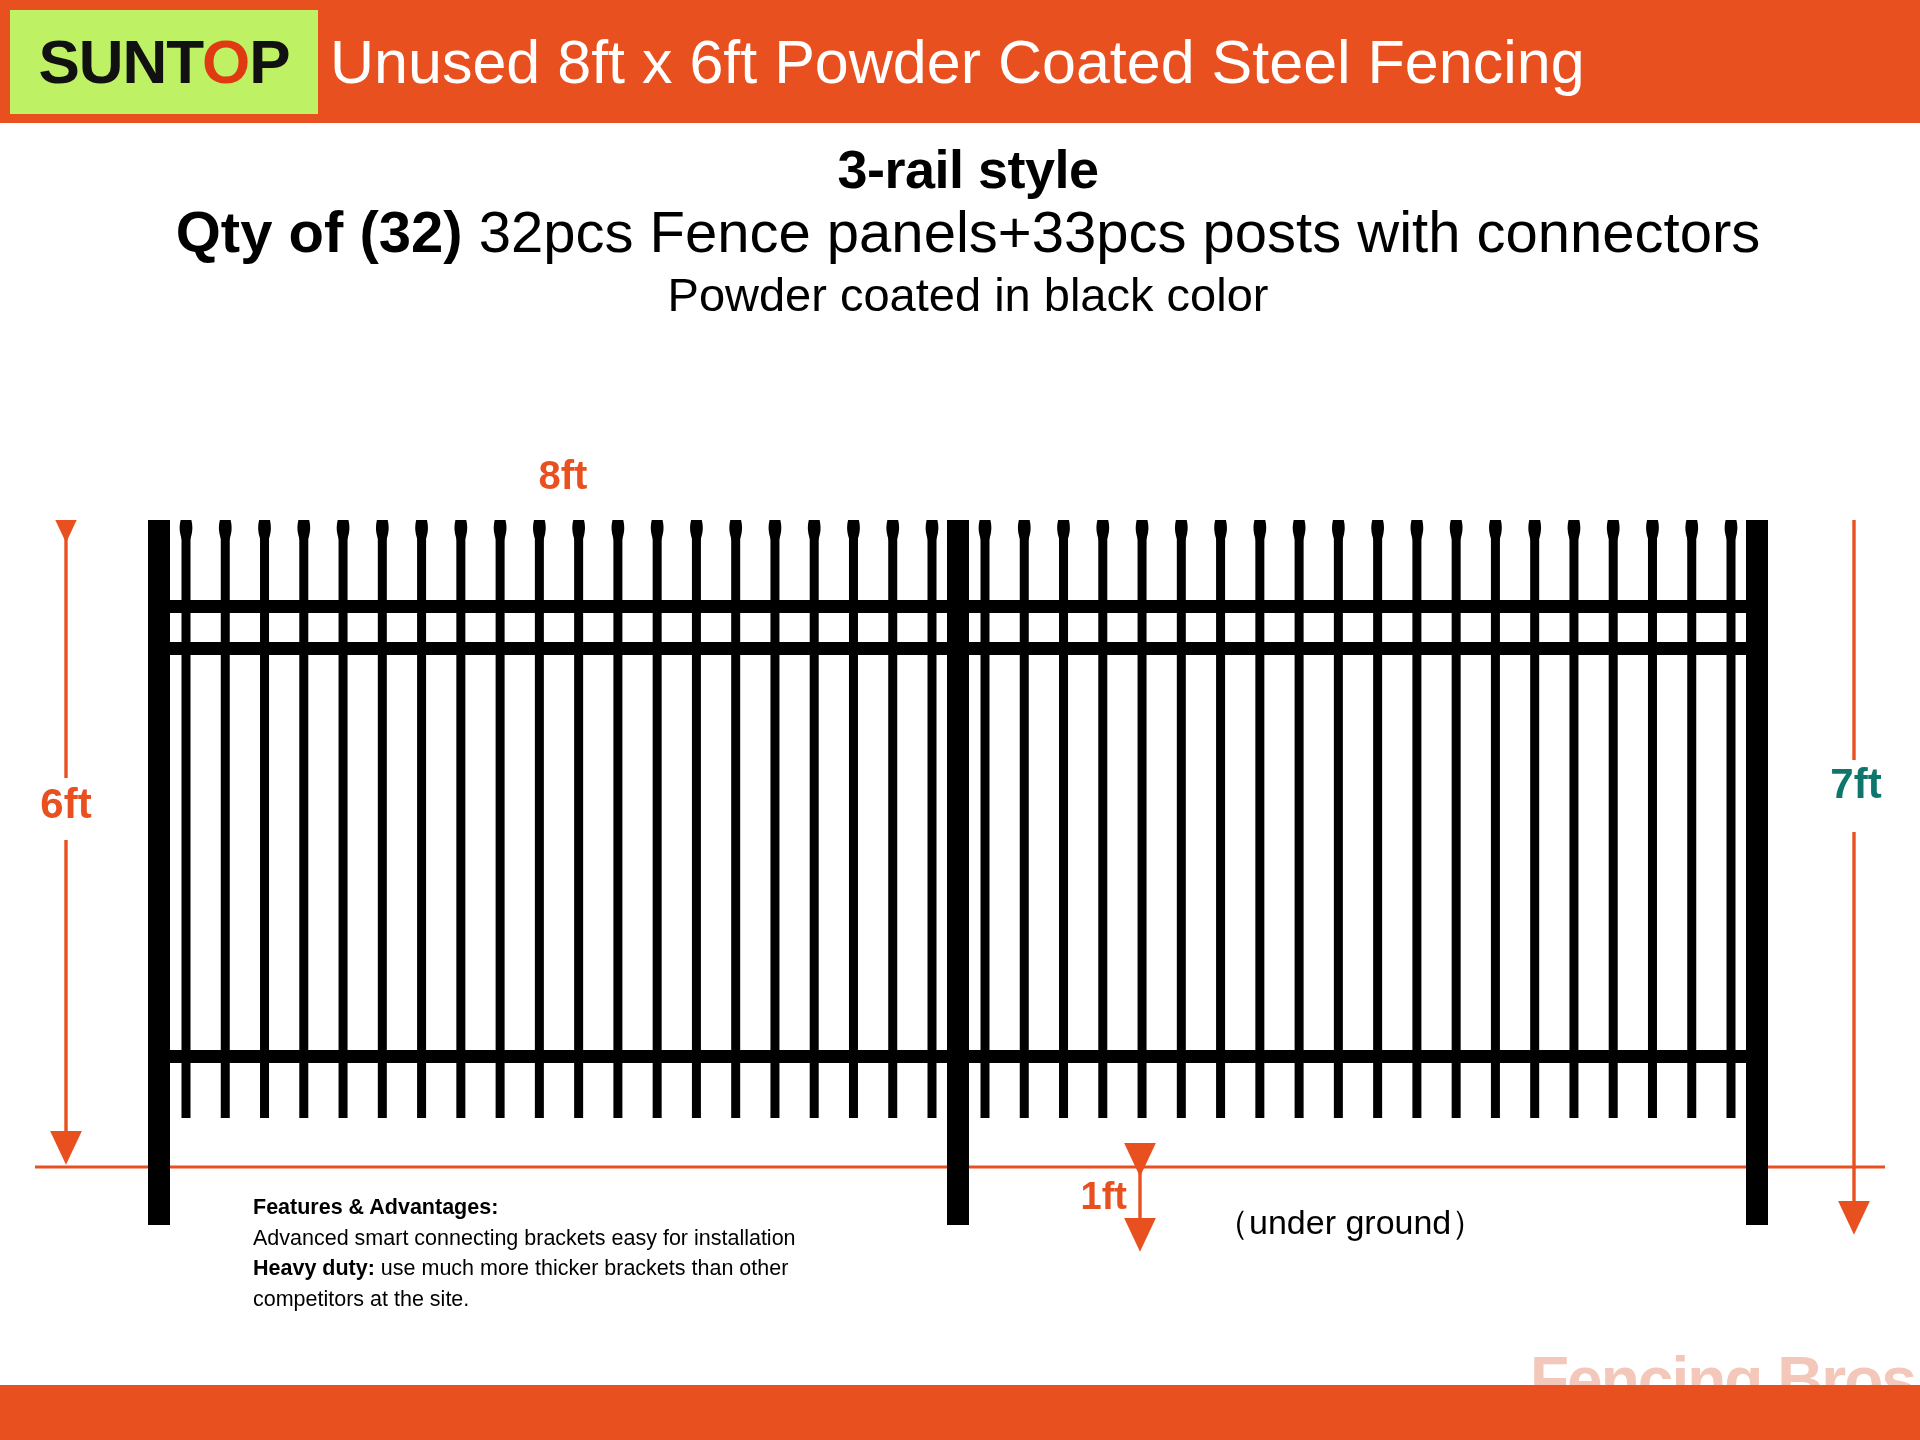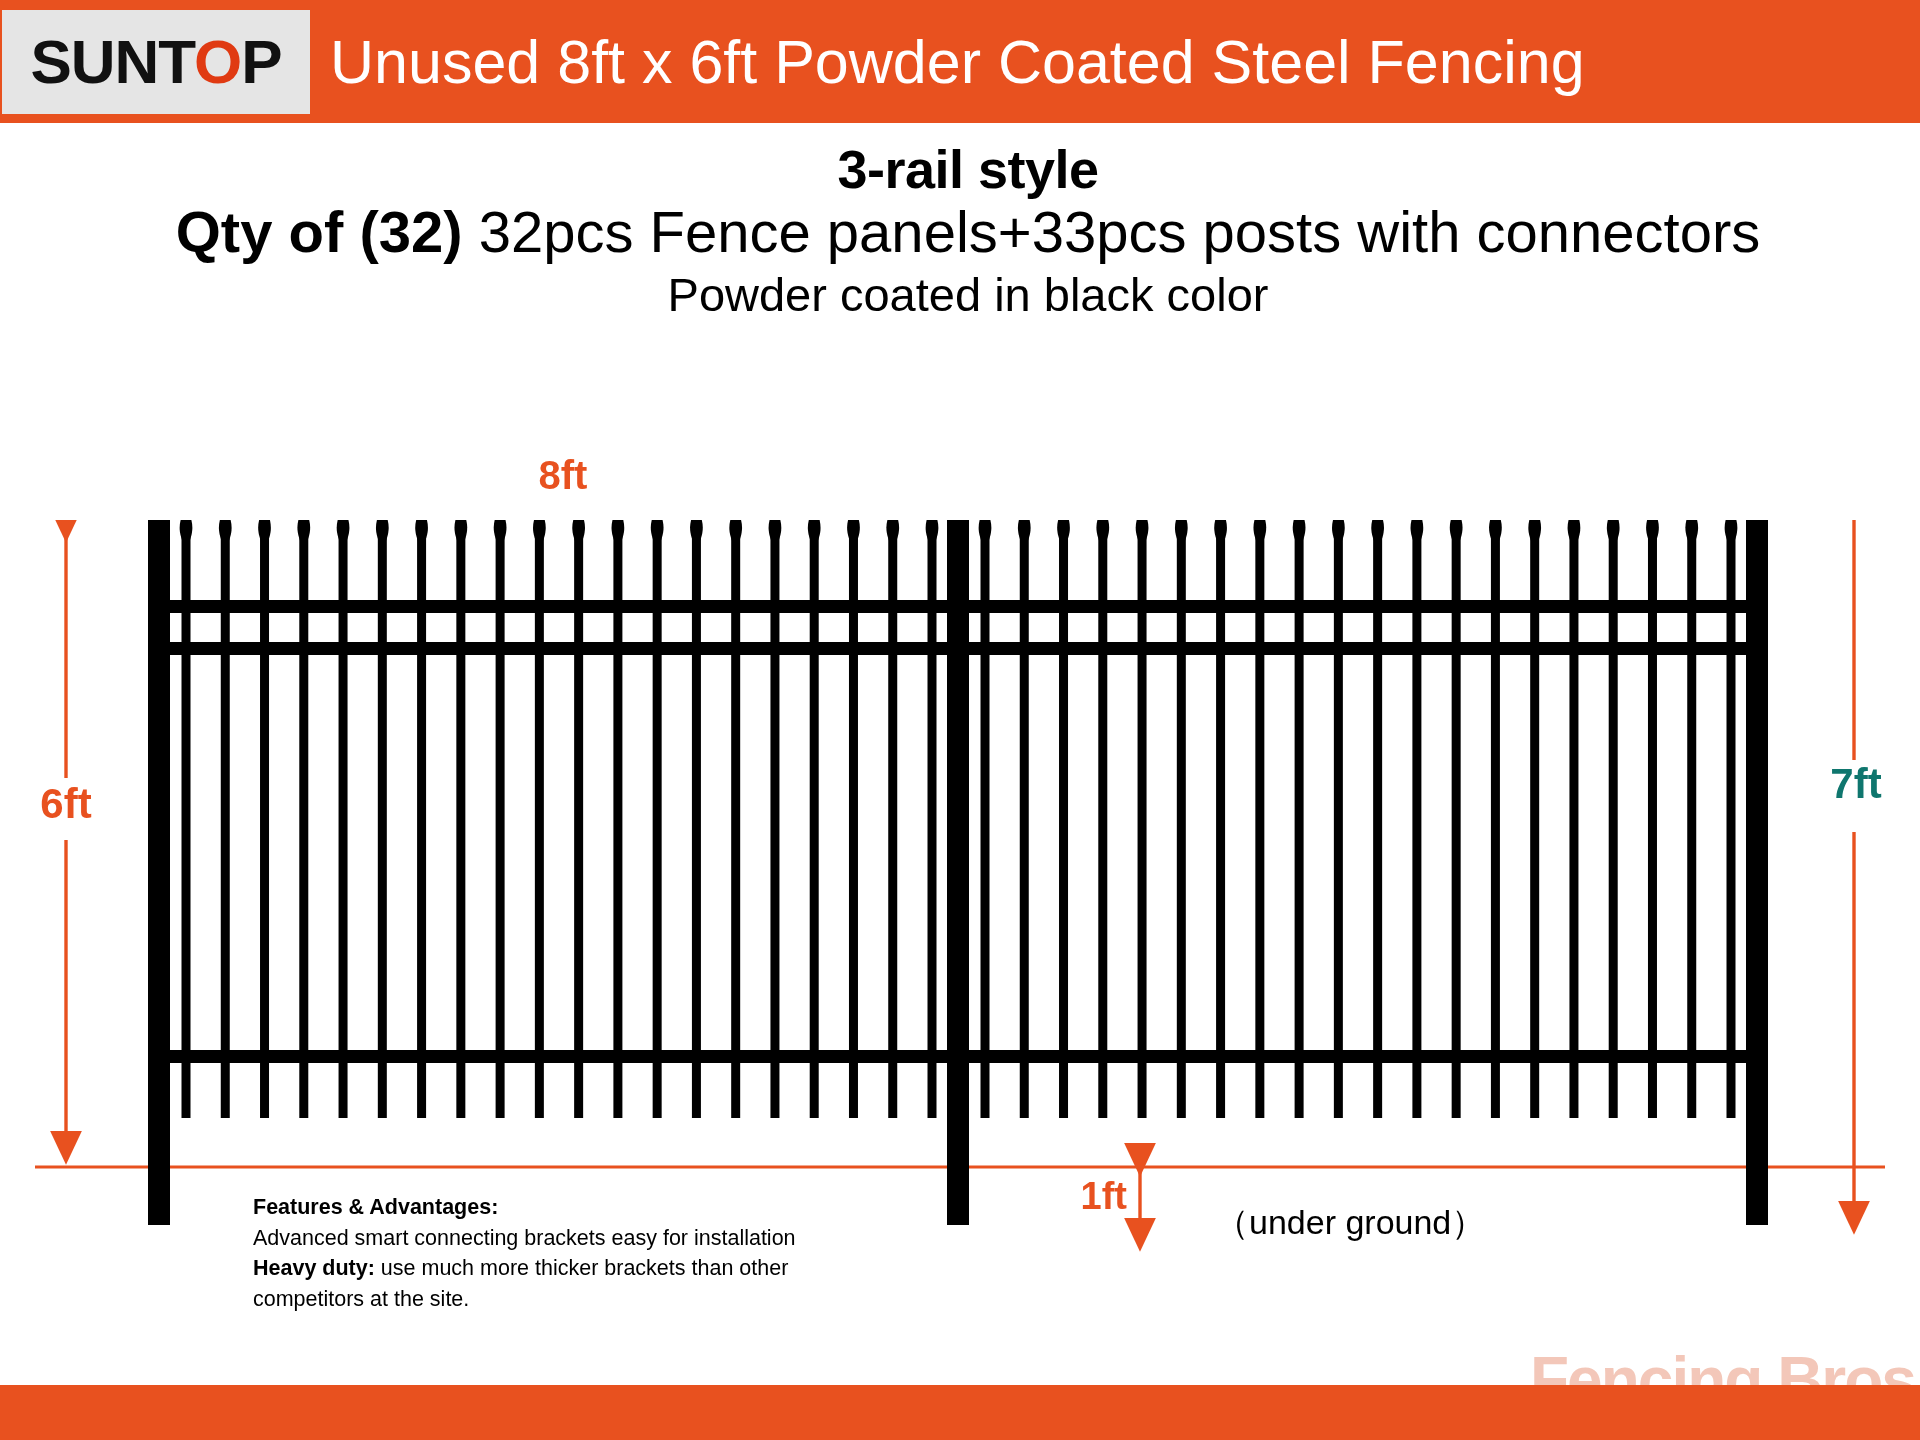--- a/index.html
+++ b/index.html
@@ -10,22 +10,22 @@
     overflow:hidden;
     position:relative;
   }
 
   
   .header{
     position:absolute;left:0;top:0;width:1920px;height:123px;
     background:#E8511F;
   }
   .logo-box{
-    position:absolute;left:2px;top:10px;width:308px;height:104px;
-    background:#e5e5e5;
+    position:absolute;left:10px;top:10px;width:308px;height:104px;
+    background:#bef264;
     display:flex;align-items:center;justify-content:center;
   }
   .logo-text{
     font-size:62px;font-weight:bold;letter-spacing:-1px;
     color:#111111;line-height:1;font-family:"Liberation Sans", sans-serif;
   }
   .logo-text .o{color:#E03A12;}
   .header-title{
     position:absolute;left:330px;top:0;height:123px;
     display:flex;align-items:center;

